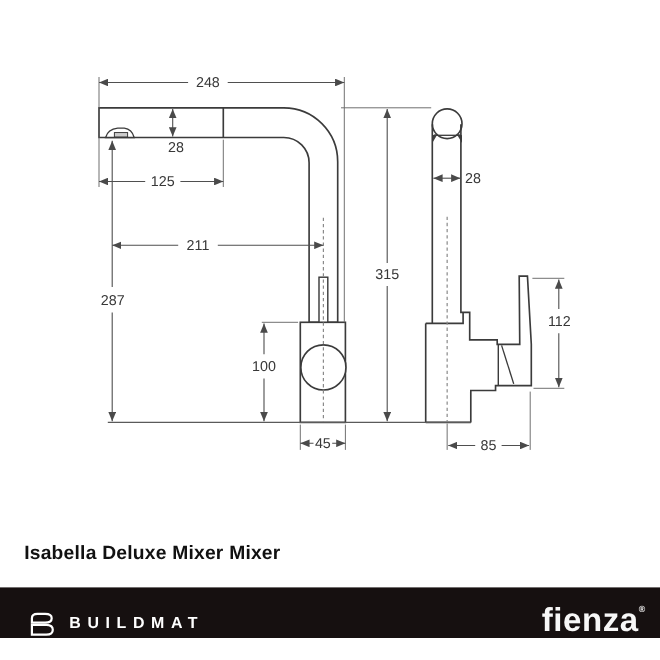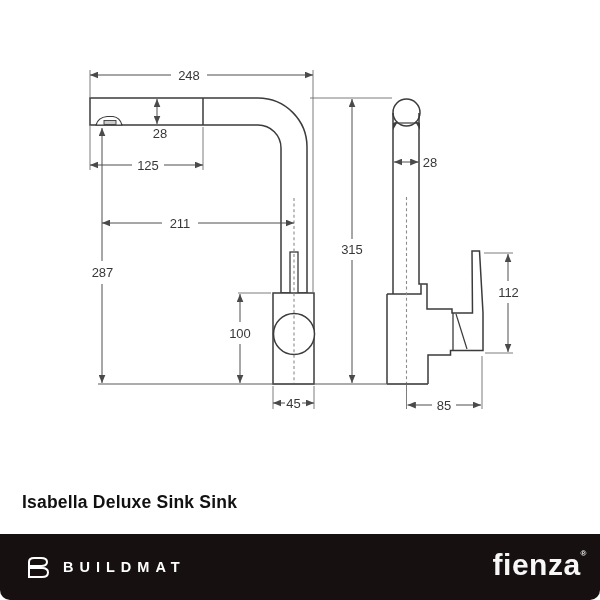--- a/index.html
+++ b/index.html
@@ -1,22 +1,22 @@
 <!DOCTYPE html>
 <html><head>
 <meta charset="utf-8">
 <style>
   html,body{margin:0;padding:0;background:#ffffff;}
   .page{position:relative;width:600px;height:600px;background:#fff;overflow:hidden;
-        font-family:"Liberation Sans",sans-serif;border-radius:10px;}
+        font-family:"Liberation Sans",sans-serif;}
   .drawing{position:absolute;left:0;top:0;}
   .dim-text{font-family:"Liberation Sans",sans-serif;font-size:13px;fill:#383838;}
   .title{position:absolute;left:22px;top:492px;font-size:17.5px;font-weight:700;color:#111;
          letter-spacing:.2px;}
-  .footer{position:absolute;left:0;top:534px;width:600px;height:66px;background:#161010;}
+  .footer{position:absolute;left:0;top:534px;width:600px;height:46px;background:#161010;}
   .brandwrap{position:absolute;left:25px;top:0;height:66px;display:flex;align-items:center;gap:11px;}
   .brand-text{color:#ffffff;font-size:14.5px;font-weight:700;letter-spacing:6px;}
   .fienza{position:absolute;right:13px;top:14px;color:#f7f7f7;font-size:30px;font-weight:700;
           letter-spacing:.5px;}
   .fienza sup{font-size:8px;vertical-align:top;line-height:1;position:relative;top:2px;}
 </style>
 </head>
 <body>
 
 <div class="page">
@@ -106,21 +106,21 @@
       <text class="dim-text" x="102.5" y="277">287</text>
       <text class="dim-text" x="352" y="254">315</text>
       <text class="dim-text" x="240" y="337.5">100</text>
       <text class="dim-text" x="293.5" y="407.5">45</text>
       <text class="dim-text" x="430" y="166.5">28</text>
       <text class="dim-text" x="508.5" y="296.5">112</text>
       <text class="dim-text" x="444" y="409.5">85</text>
     </g>
   </svg>
 
-  <div class="title">Isabella Deluxe Sink Sink</div>
+  <div class="title">Isabella Deluxe Mixer Mixer</div>
 
   <div class="footer">
     <div class="brandwrap">
       <svg width="27" height="27" viewBox="0 0 27 27">
         <g stroke="#ffffff" stroke-width="2" fill="none">
           <path d="M4,12 V8 Q4,4 9,4 H16 Q22,4 22,8 Q22,12 16,12 Z"></path>
           <path d="M4,23 V14 H17 Q23,14 23,18.5 Q23,23 17,23 Z"></path>
         </g>
       </svg>
       <span class="brand-text">BUILDMAT</span>

